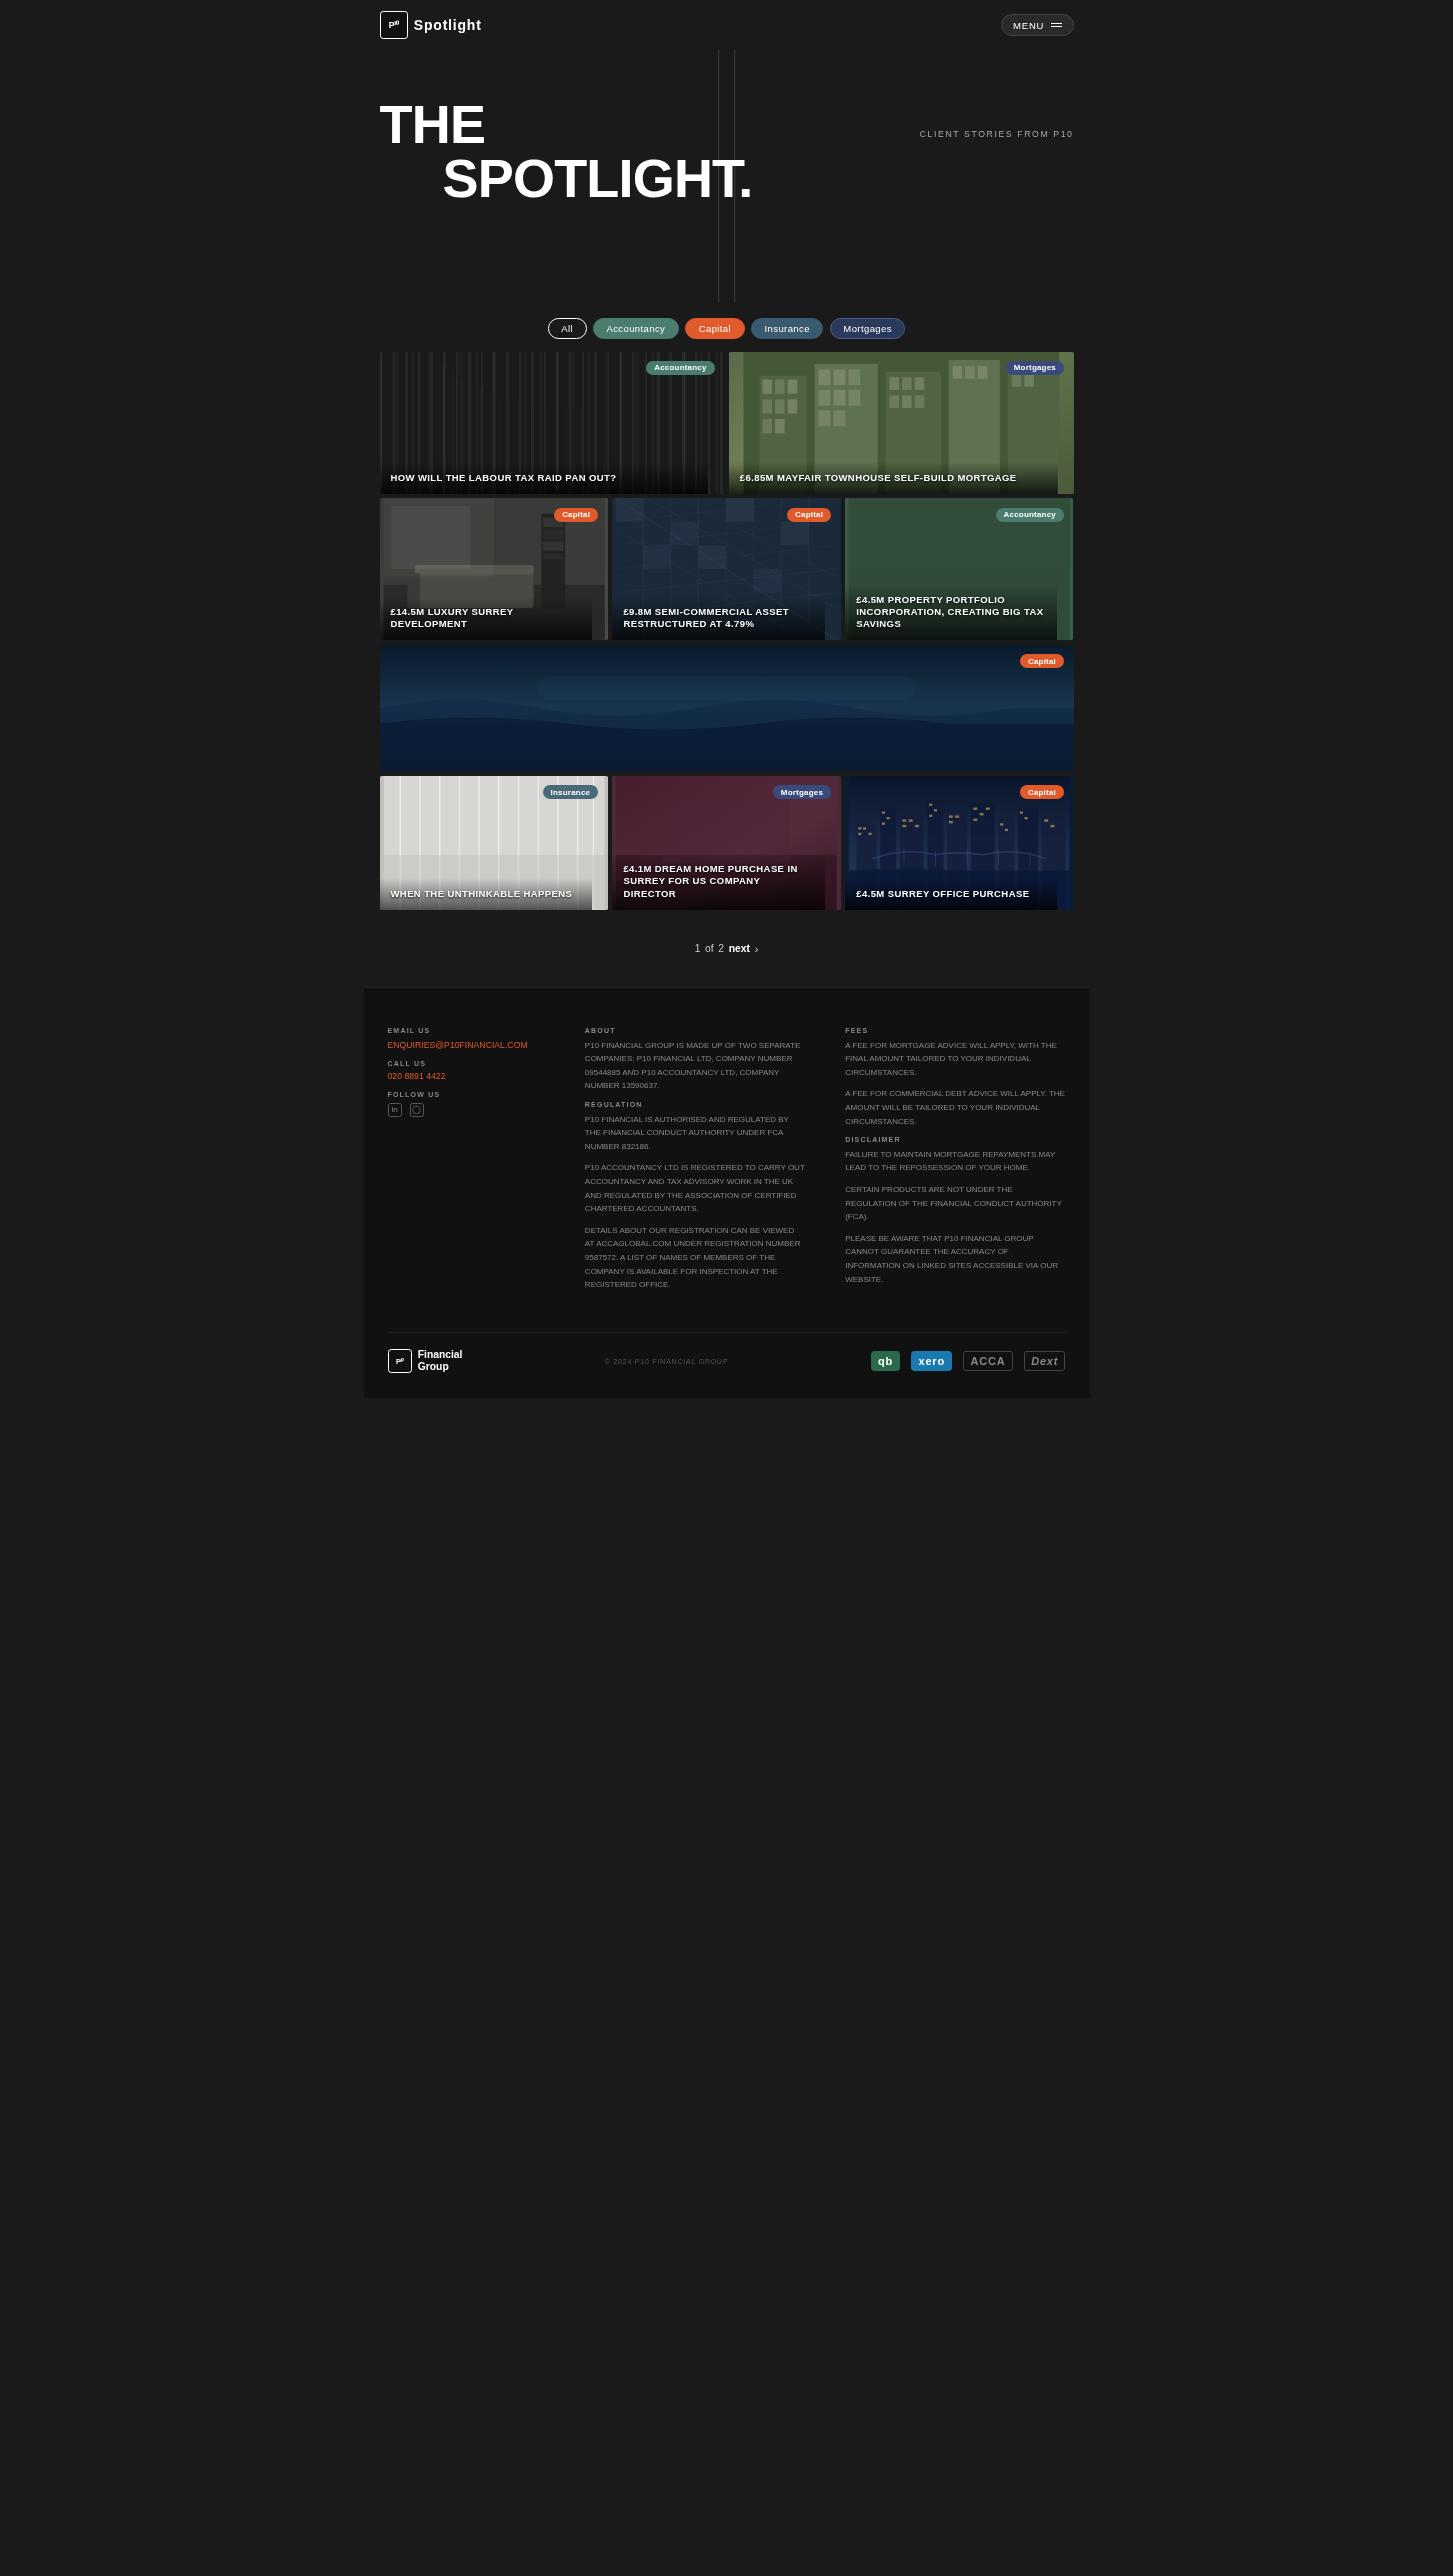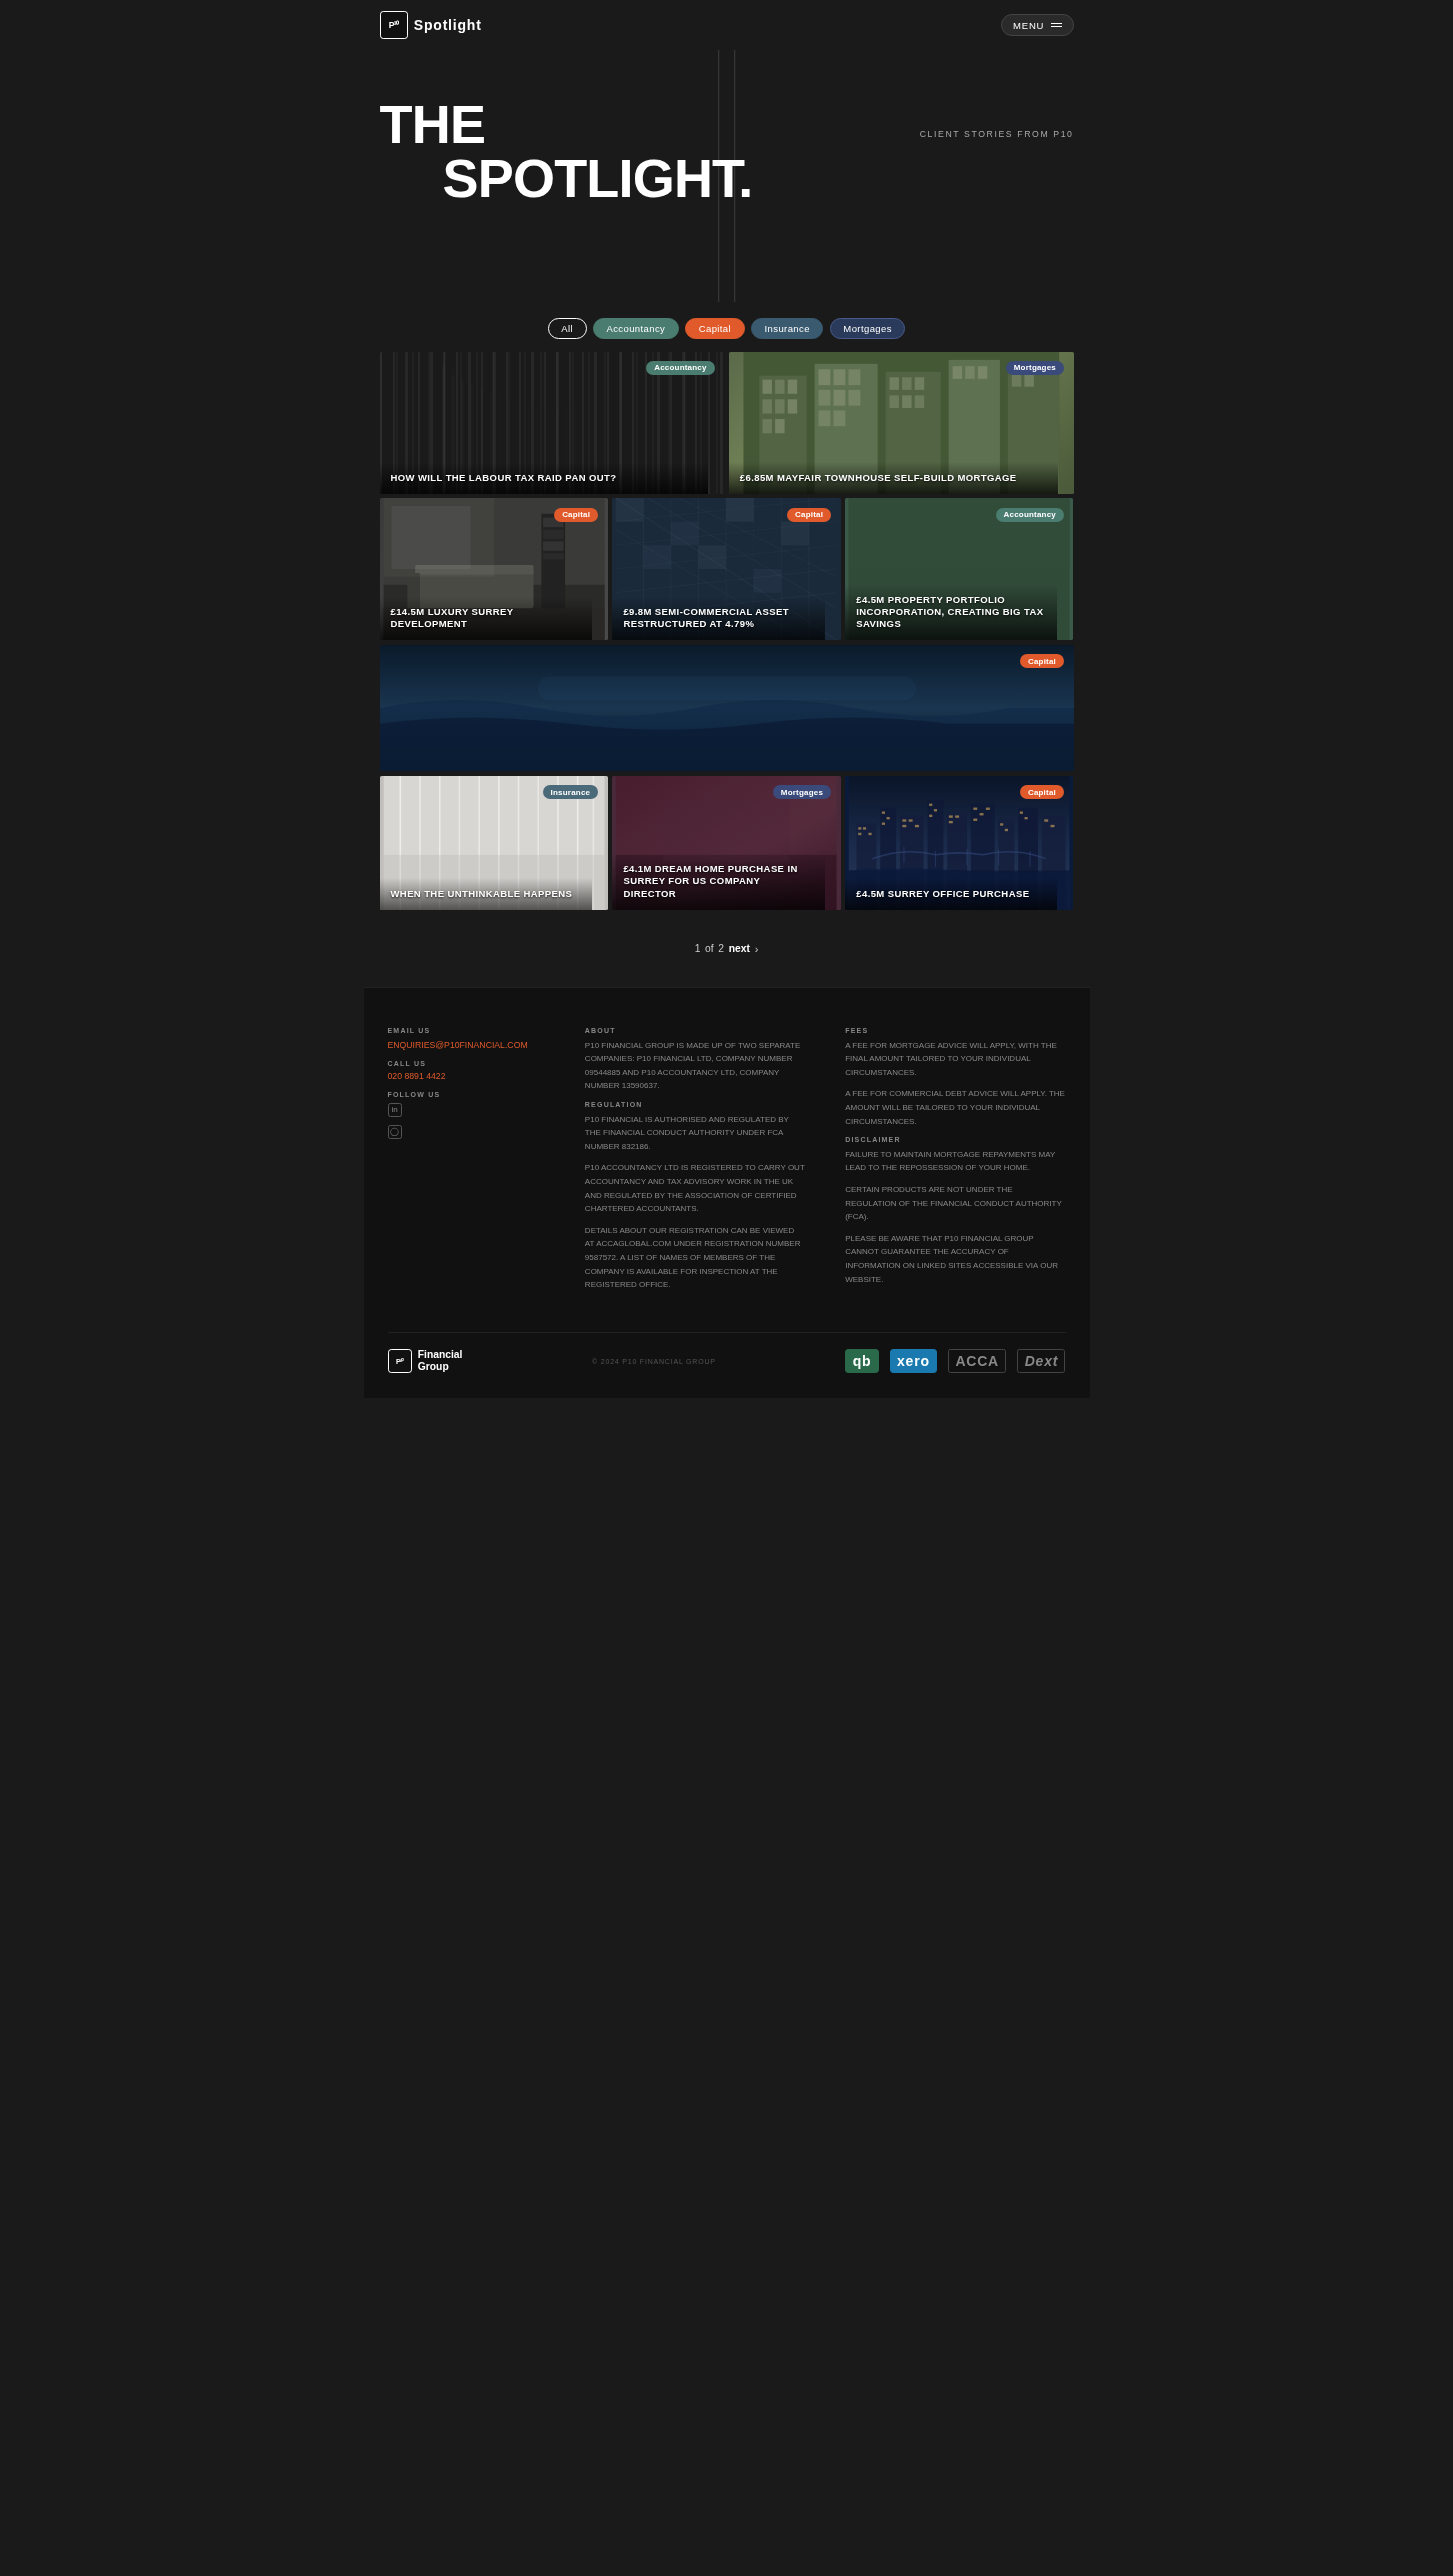--- a/index.html
+++ b/index.html
@@ -336,21 +336,20 @@
       letter-spacing: 1.2px;
       color: #888;
       text-transform: uppercase;
       margin-top: 9.5px;
       margin-bottom: 4.7px;
     }
     .social-icons {
       display: flex;
       gap: 8px;
       margin-top: 0;
-      flex-direction: column;
     }
     .social-icon {
       width: 14px;
       height: 14px;
       border: 0.8px solid #555;
       border-radius: 2.4px;
       display: flex;
       align-items: center;
       justify-content: center;
       font-size: 8px;
@@ -389,21 +388,21 @@
       font-size: 7px;
       color: #555;
       letter-spacing: 0.8px;
     }
     .footer-partners {
       display: flex;
       gap: 11px;
       align-items: center;
     }
     .partner-logo {
-      font-size: 14px;
+      font-size: 11px;
       font-weight: 700;
       color: #666;
       letter-spacing: 0.8px;
       border: 0.8px solid #444;
       padding: 3.2px 6.3px;
       border-radius: 2.4px;
     }
     .partner-qb {
       background: #2a6a4a;
       border-color: #2a6a4a;

